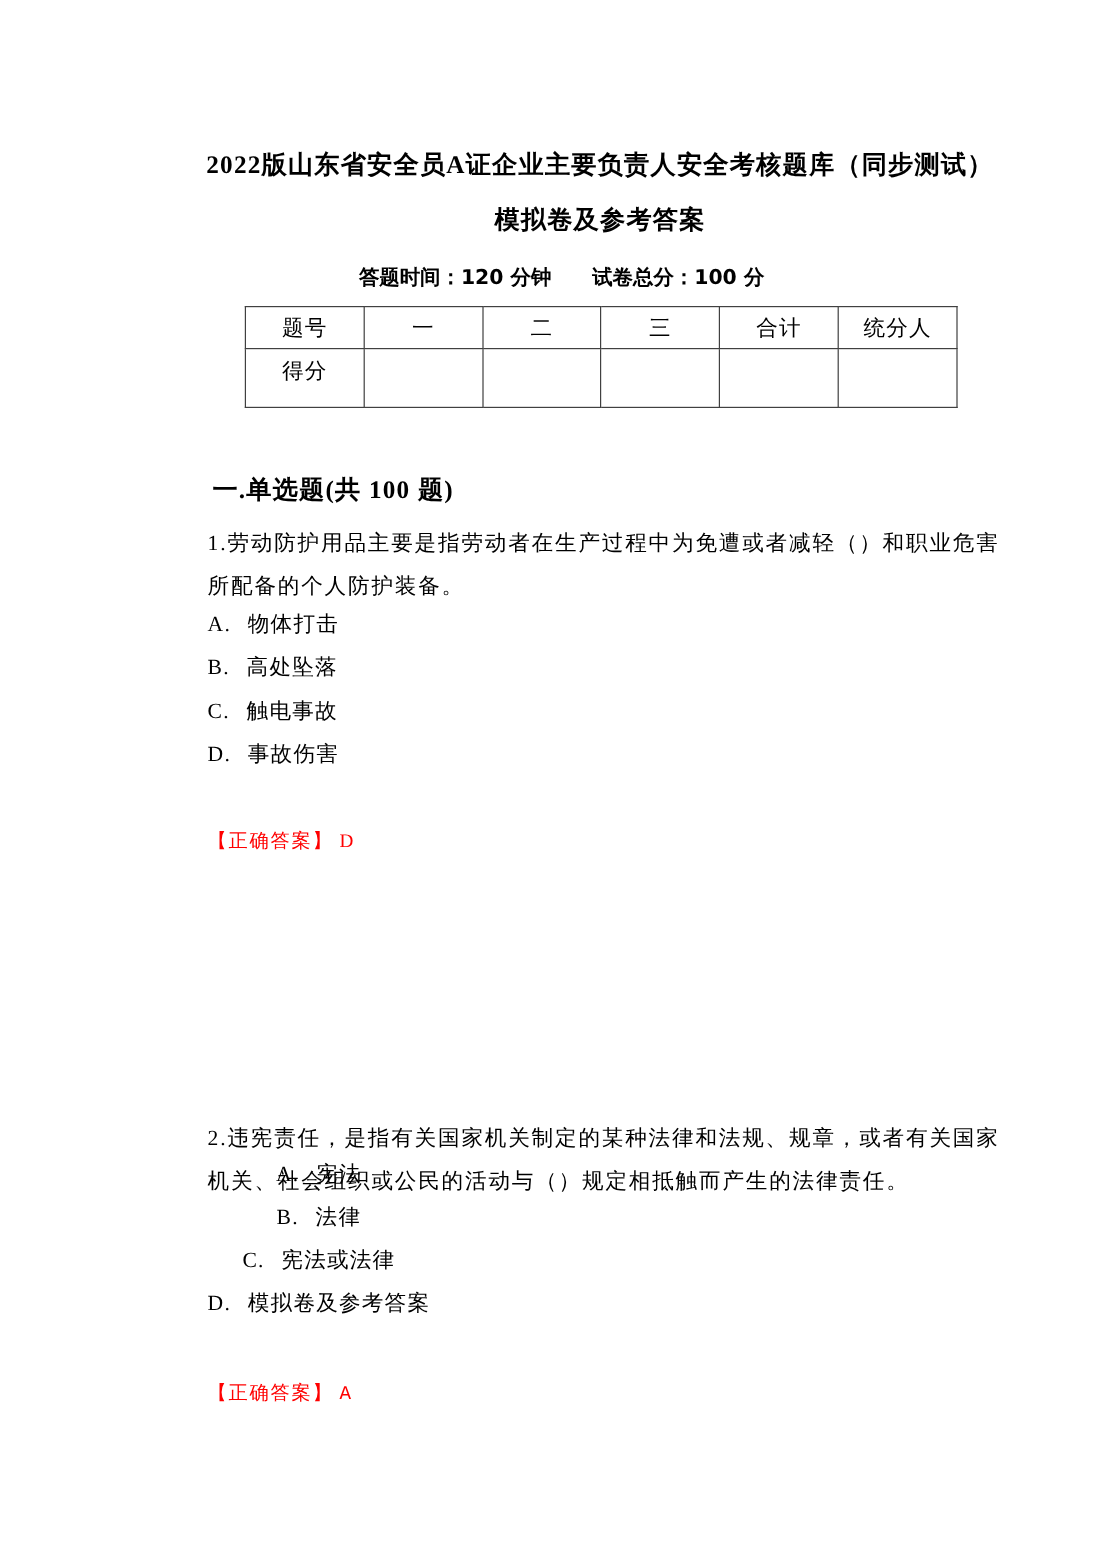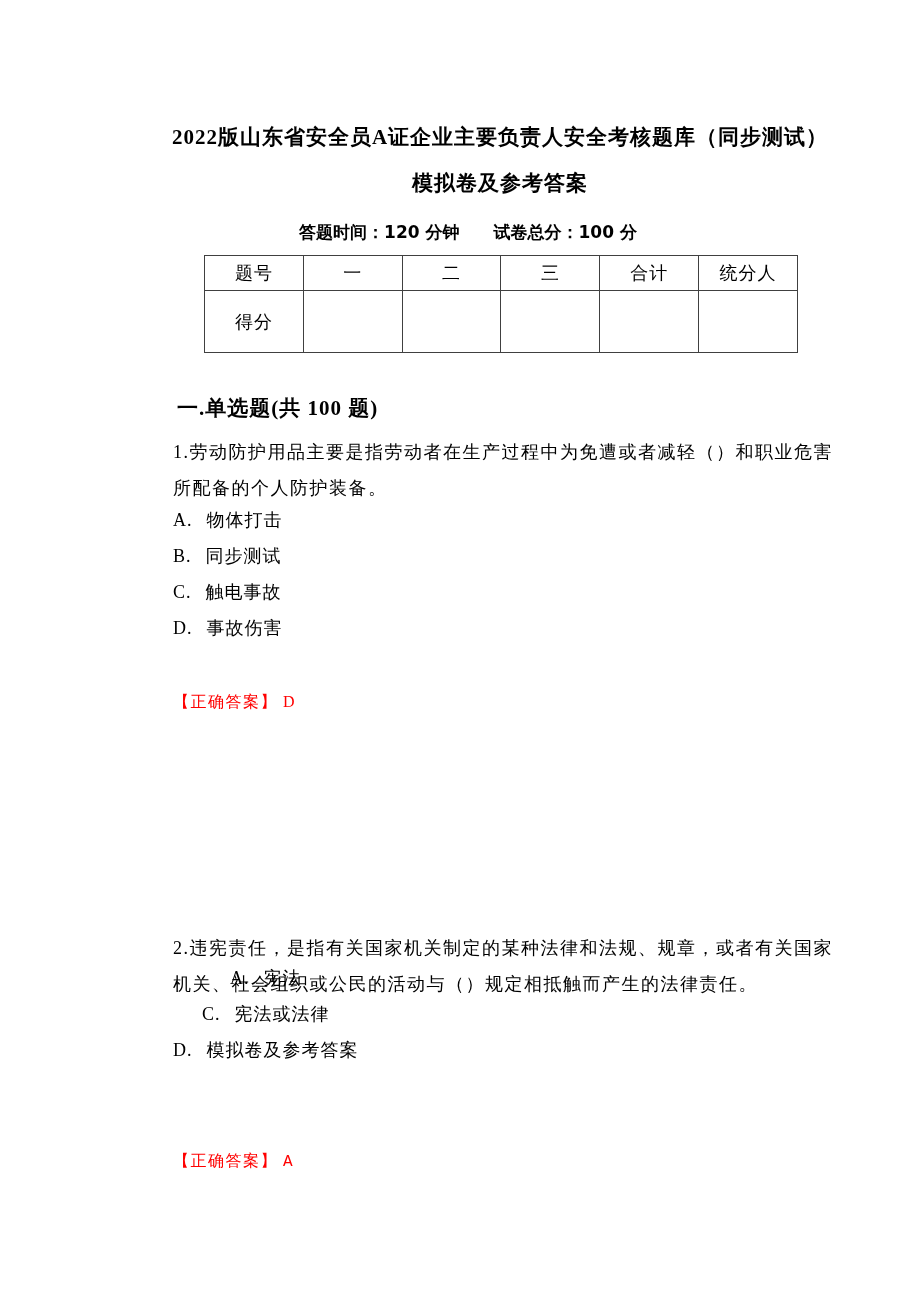--- a/index.html
+++ b/index.html
@@ -59,21 +59,21 @@
   .score-table th {
     height: 34px;
     font-weight: normal;
     text-align: center;
     vertical-align: middle;
   }
   .score-table td {
     height: 42px;
     text-align: center;
     vertical-align: top;
-    padding-top: 19px;
+    padding-top: 6px;
   }
 
   .section-heading {
     position: absolute;
     top: 393px;
     left: 137px;
     margin: 0;
     font-size: 21px;
     line-height: 30px;
     font-weight: bold;
@@ -154,39 +154,42 @@
   </table>
 
   <h2 class="section-heading">一.单选题(共 100 题)</h2>
 
   <p class="q-text q1-text">1.劳动防护用品主要是指劳动者在生产过程中为免遭或者减轻（）和职业危害所配备的个人防护装备。</p>
   <ul class="options q1-options">
     <li class="option">
       <span class="opt-label">A.</span><span class="opt-text">物体打击</span>
     </li>
     <li class="option">
-      <span class="opt-label">B.</span><span class="opt-text">同步测试</span>
+      <span class="opt-label">B.</span><span class="opt-text">高处坠落</span>
     </li>
     <li class="option">
       <span class="opt-label">C.</span><span class="opt-text">触电事故</span>
     </li>
     <li class="option">
       <span class="opt-label">D.</span><span class="opt-text">事故伤害</span>
     </li>
   </ul>
   <p class="answer q1-answer">
     <span>【正确答案】</span><span class="answer-letter">D</span>
   </p>
 
   <p class="q-text q2-text">2.违宪责任，是指有关国家机关制定的某种法律和法规、规章，或者有关国家机关、社会组织或公民的活动与（）规定相抵触而产生的法律责任。</p>
   <ul class="options q2-options">
     <li class="option">
       <span class="opt-label">A.</span><span class="opt-text">宪法</span>
     </li>
     <li class="option">
+      <span class="opt-label">B.</span><span class="opt-text">法律</span>
+    </li>
+    <li class="option">
       <span class="opt-label">C.</span><span class="opt-text">宪法或法律</span>
     </li>
     <li class="option">
       <span class="opt-label">D.</span><span class="opt-text">模拟卷及参考答案</span>
     </li>
   </ul>
   <p class="answer q2-answer">
     <span>【正确答案】</span><span class="answer-letter">A</span>
   </p>
 

